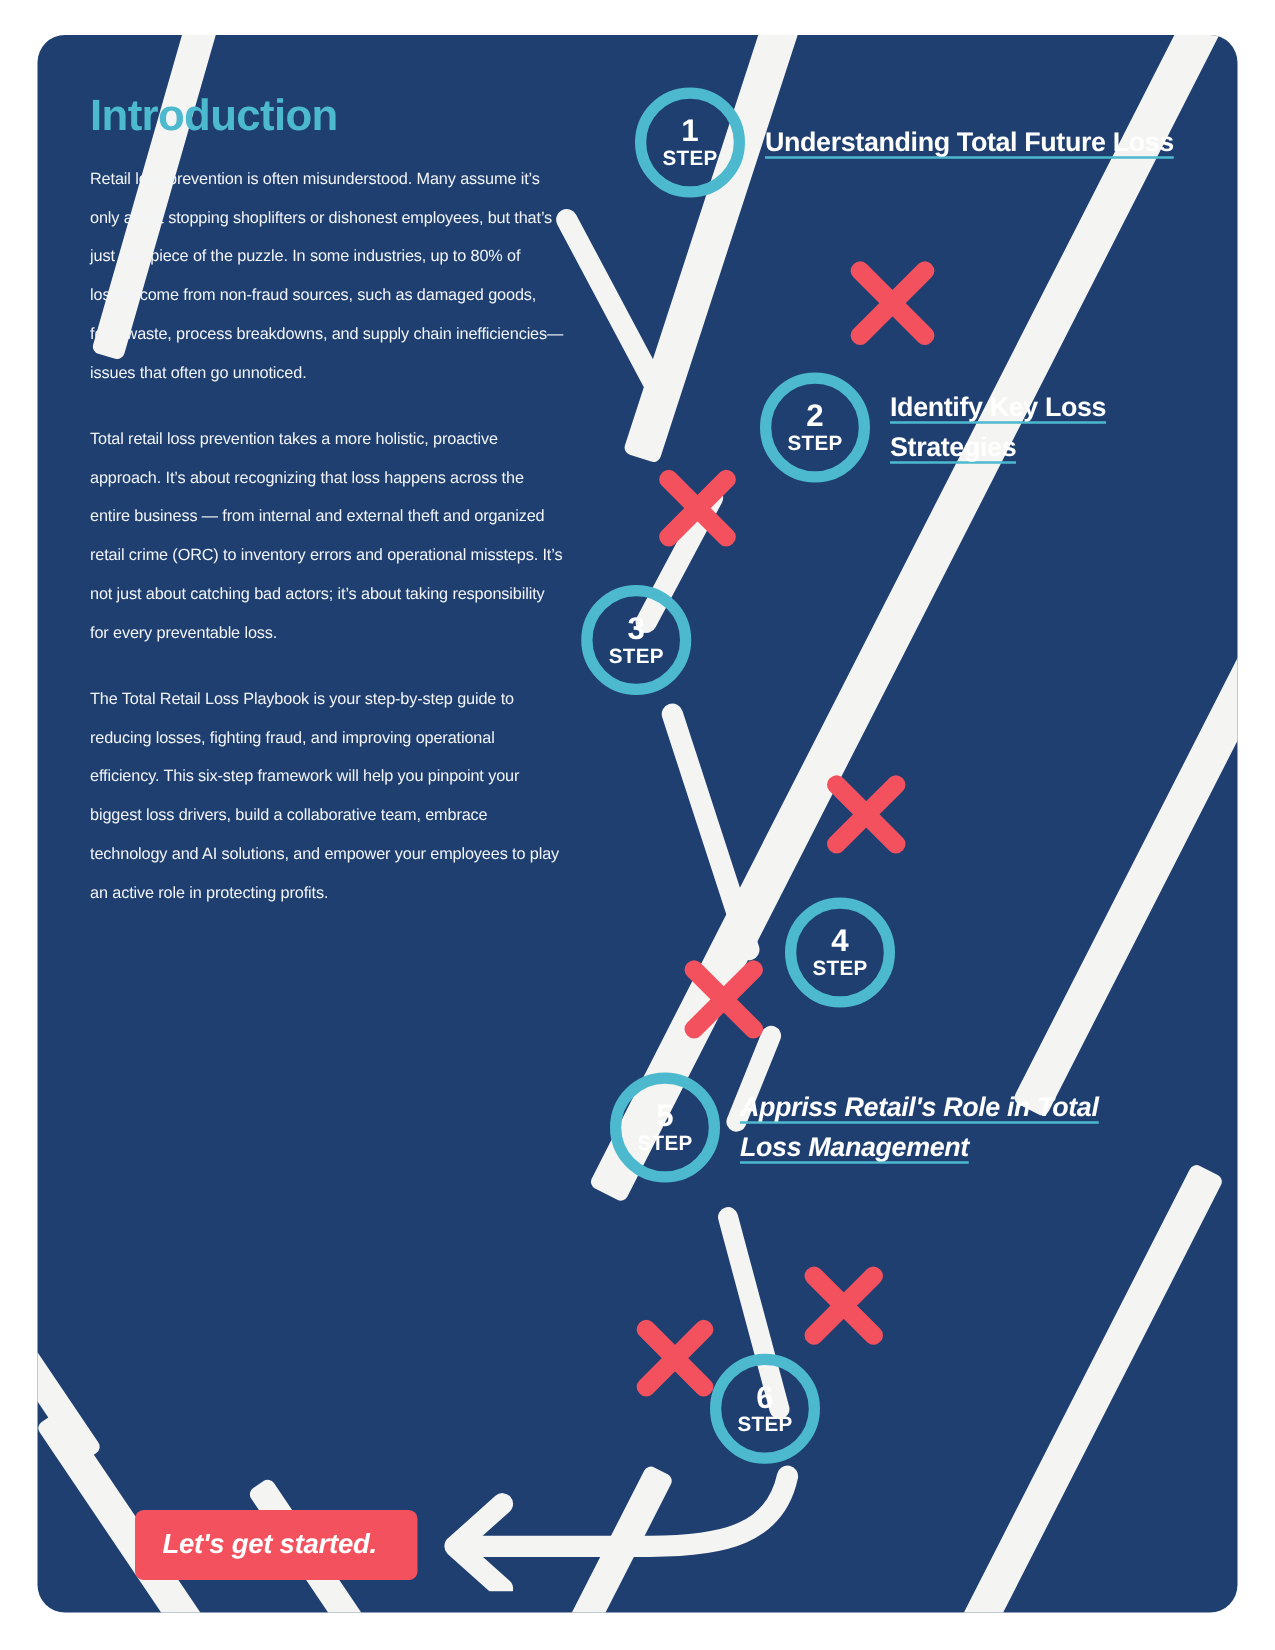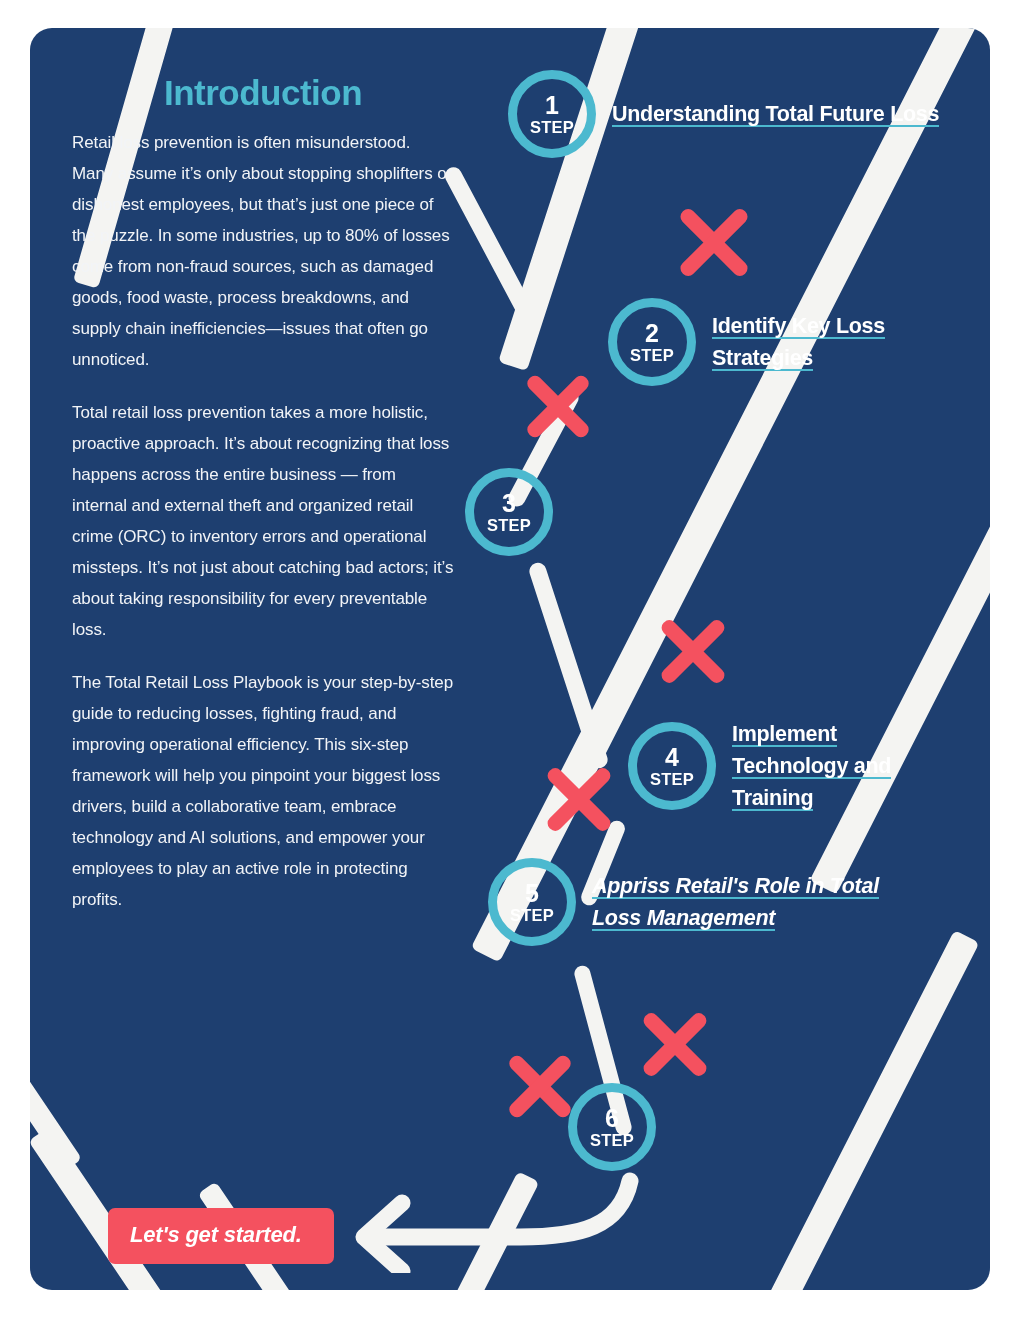--- a/index.html
+++ b/index.html
@@ -48,25 +48,24 @@
     left:42px;top:46px;
     width:382px;
   }
   .heading{
     color:#4cb9cf;
     font-size:35px;
     font-weight:bold;
     letter-spacing:-0.5px;
     margin:0 0 14px 0;
     line-height:1.1;
-    text-align:center;
   }
   .para{
     color:#f2f4f7;
-    font-size:17px;
+    font-size:13px;
     line-height:31px;
     margin:0 0 22px 0;
     letter-spacing:-0.1px;
   }
   .cta{
     position:absolute;
     left:78px;top:1180px;
     background:#f4515f;
     color:#ffffff;
     font-size:22px;
@@ -222,21 +221,20 @@
         <div class="num">3</div>
         <div class="lbl">STEP</div>
       </div>
     </div>
 
     <div class="step" style="left:598px;top:690px;">
       <div class="circle">
         <div class="num">4</div>
         <div class="lbl">STEP</div>
       </div>
-      <a class="steplink" href="#" style="max-width:222px;"><span>Implement Technology and Training</span></a>
     </div>
 
     <div class="step" style="left:458px;top:830px;">
       <div class="circle">
         <div class="num">5</div>
         <div class="lbl">STEP</div>
       </div>
       <a class="steplink" href="#" style="max-width:332px;font-style:italic;"><span>Appriss Retail's Role in Total Loss Management</span></a>
     </div>
 

